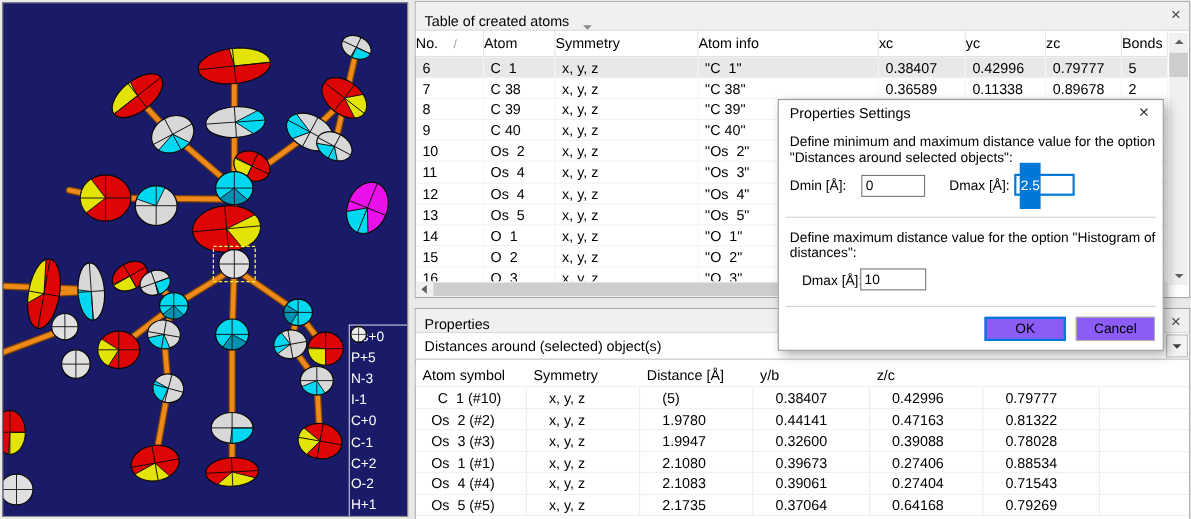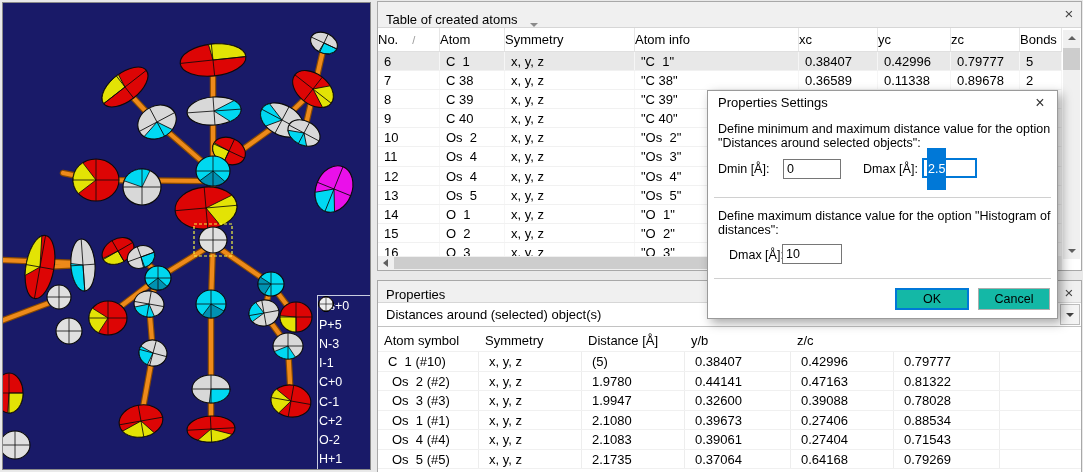--- a/index.html
+++ b/index.html
@@ -61,38 +61,38 @@
   .combo{position:absolute;left:0;top:22px;right:0;height:24px;background:#fff;
          border-bottom:1px solid #c2c2c2;line-height:23px;padding-left:8px;}
   .combo-btn{position:absolute;right:1px;top:23px;width:20px;height:21px;border:1px solid #bdbdbd;
              background:#f4f4f4;display:flex;align-items:center;justify-content:center;padding:0;}
   .props-headrow{position:absolute;left:0;top:49px;width:581px;height:21px;display:grid;
                  grid-template-columns:101px 103px 103px 106px 103px 106px 81px;background:#fff;}
   .props-headrow .hc{padding-left:6px;line-height:21px;white-space:pre;overflow:hidden;}
   .props-body{position:absolute;left:0;top:70px;width:703px;height:121px;overflow:hidden;}
   .prow{display:grid;grid-template-columns:101px 103px 103px 106px 103px 106px 81px;height:19.5px;
         border-top:1px solid #f0f0f0;}
-  .prow .c{padding-left:10px;line-height:19px;white-space:pre;border-right:1px solid #ededed;overflow:hidden;}
+  .prow .c{padding-left:20px;line-height:19px;white-space:pre;border-right:1px solid #ededed;overflow:hidden;}
   .prow .c.noline{border-right:none;}
   .prow .c.indent{padding-left:14px;}
 
   
   #dialog{position:absolute;left:707px;top:90px;width:351px;height:229px;background:#fff;
           border:1px solid #9a9a9a;box-shadow:4px 4px 10px rgba(0,0,0,.35);z-index:10;}
   .d-title{height:24px;line-height:24px;padding-left:10px;font-size:13px;}
   .d-close{position:absolute;right:0;top:0;width:34px;height:24px;border:none;background:transparent;
            font-size:16px;color:#333;text-align:center;padding:0;font-family:"Liberation Sans",sans-serif;}
   .d-text{position:absolute;left:10px;font-size:12.5px;line-height:14px;white-space:pre;}
   .d-label{position:absolute;font-size:12.5px;line-height:21px;white-space:pre;}
   .d-input{position:absolute;height:20px;border:1px solid #767676;background:#fff;font-size:12.5px;
            font-family:"Liberation Sans",sans-serif;padding:0 3px;line-height:18px;}
   .d-input.focused{border:2px solid #0078d7;}
   .d-input .selhl{background:#0078d7;color:#fff;padding:14px 1px;}
   .d-sep{position:absolute;left:6px;right:6px;border-top:1px solid #d0d0d0;}
-  .d-btn{position:absolute;height:22px;background:#14b8a6;border:1px solid #adadad;font-size:12.5px;
+  .d-btn{position:absolute;height:22px;background:#8b5cf6;border:1px solid #adadad;font-size:12.5px;
          font-family:"Liberation Sans",sans-serif;text-align:center;line-height:19px;padding:0;}
   .d-btn.default{border:2px solid #0078d7;}
 </style>
 </head>
 <body>
 
 <div class="app">
 
   <div class="viewport">
     <svg id="mol-svg" width="369" height="468" viewBox="0 0 369 468">

